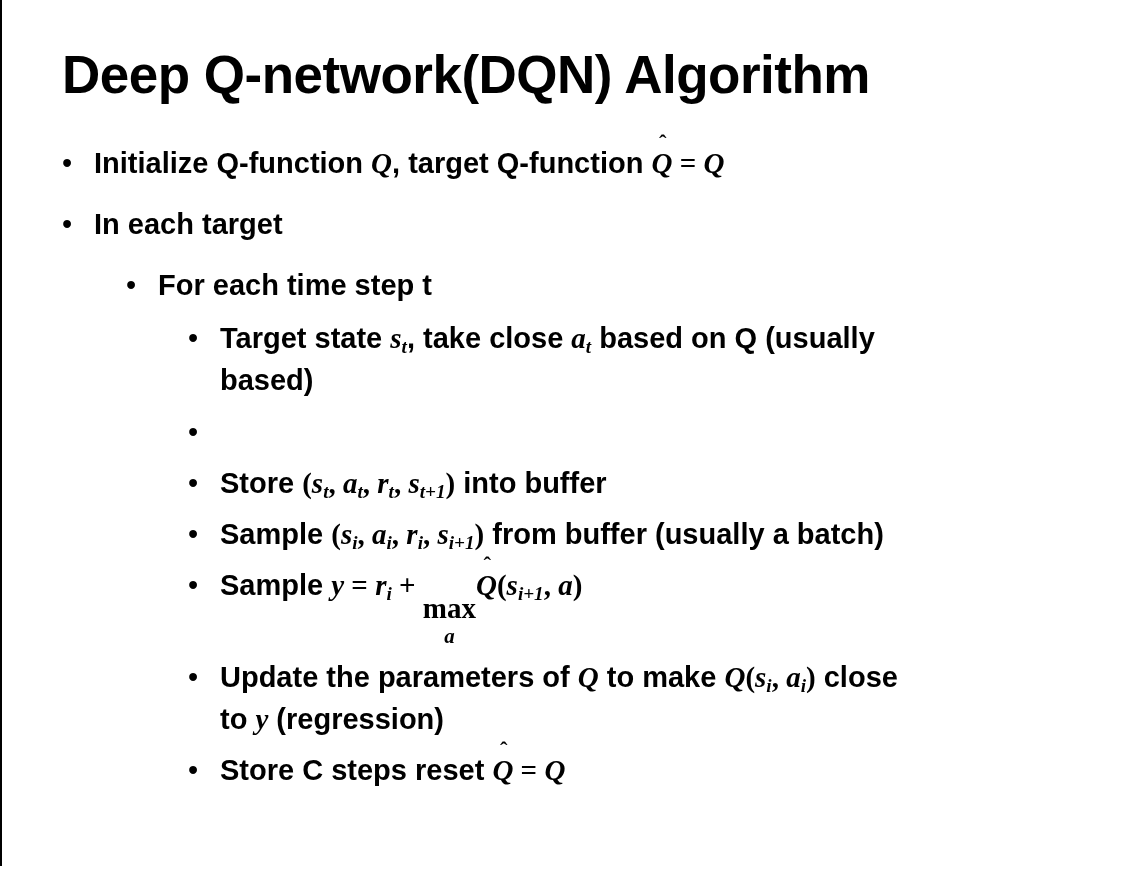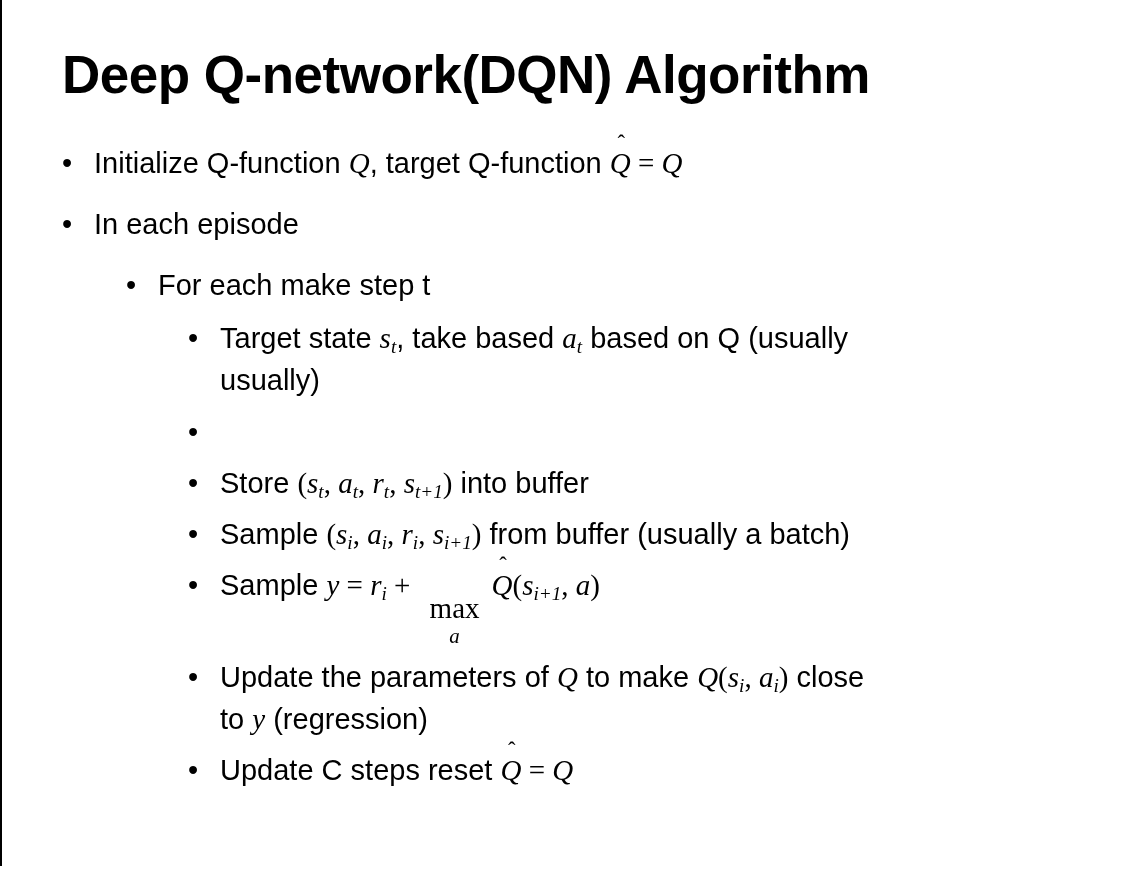--- a/index.html
+++ b/index.html
@@ -28,66 +28,66 @@
   .bullets {
     margin-top: 38px;
     font-size: 29px;
     line-height: 1.45;
   }
   .row { display: flex; align-items: flex-start; }
   .row.lvl1 { padding-left: 62px;  margin-bottom: 19px; }
   .row.lvl2 { padding-left: 126px; margin-bottom: 11px; }
   .row.lvl3 { padding-left: 188px; margin-bottom: 9px; }
   .bullet { flex: none; width: 32px; }
-  .content { flex: 1 1 auto; }
+  .content { flex: 1 1 auto; font-weight: bold; }
   
   .mvar { font-family: "Liberation Serif", serif; font-style: italic; }
   .mop  { font-family: "Liberation Serif", serif; font-style: normal; }
   .msub {
     font-family: "Liberation Serif", serif; font-style: italic;
     font-size: 0.66em; vertical-align: -0.28em; line-height: 0;
   }
   .hat-wrap { position: relative; display: inline-block; }
   .hat-acc {
     position: absolute; left: 50%; top: -0.40em;
     transform: translateX(-38%);
     font-family: "Liberation Serif", serif; font-style: normal;
     font-size: 0.78em; line-height: 1;
   }
   .maxunder {
     display: inline-flex; flex-direction: column; align-items: center;
     vertical-align: -0.82em; line-height: 1;
     font-family: "Liberation Serif", serif;
-    margin: 0 12px;
+    margin: 0 0;
   }
   .maxunder .op { font-style: normal; }
   .maxunder .under { font-style: italic; font-size: 0.72em; margin-top: 3px; }
 </style>
 </head>
 <body>
 
 <div class="slide">
   <div class="left-border"></div>
   <h1 class="title">Deep Q-network(DQN) Algorithm</h1>
   <div class="bullets">
       <div class="row lvl1">
         <span class="bullet">•</span>
         <div class="content"><span class="tx">Initialize Q-function </span><span class="mvar">Q</span><span class="tx">, target Q-function </span><span class="hat-wrap"><span class="hat-acc">ˆ</span><span class="mvar">Q</span></span><span class="mop"> = </span><span class="mvar">Q</span></div>
       </div>
       <div class="row lvl1">
         <span class="bullet">•</span>
-        <div class="content"><span class="tx">In each episode</span></div>
+        <div class="content"><span class="tx">In each target</span></div>
       </div>
       <div class="row lvl2">
         <span class="bullet">•</span>
-        <div class="content"><span class="tx">For each make step t</span></div>
+        <div class="content"><span class="tx">For each time step t</span></div>
       </div>
       <div class="row lvl3">
         <span class="bullet">•</span>
-        <div class="content"><span class="tx">Target state </span><span class="mvar">s</span><span class="msub">t</span><span class="tx">, take based </span><span class="mvar">a</span><span class="msub">t</span><span class="tx"> based on Q (usually</span><br><span class="tx">usually)</span></div>
+        <div class="content"><span class="tx">Target state </span><span class="mvar">s</span><span class="msub">t</span><span class="tx">, take close </span><span class="mvar">a</span><span class="msub">t</span><span class="tx"> based on Q (usually</span><br><span class="tx">based)</span></div>
       </div>
       <div class="row lvl3">
         <span class="bullet">•</span>
       </div>
       <div class="row lvl3">
         <span class="bullet">•</span>
         <div class="content"><span class="tx">Store </span><span class="mop">(</span><span class="mvar">s</span><span class="msub">t</span><span class="mop">, </span><span class="mvar">a</span><span class="msub">t</span><span class="mop">, </span><span class="mvar">r</span><span class="msub">t</span><span class="mop">, </span><span class="mvar">s</span><span class="msub">t+1</span><span class="mop">)</span><span class="tx"> into buffer</span></div>
       </div>
       <div class="row lvl3">
         <span class="bullet">•</span>
@@ -99,16 +99,16 @@
             <span class="op">max</span>
             <span class="under">a</span>
           </span><span class="hat-wrap"><span class="hat-acc">ˆ</span><span class="mvar">Q</span></span><span class="mop">(</span><span class="mvar">s</span><span class="msub">i+1</span><span class="mop">, </span><span class="mvar">a</span><span class="mop">)</span></div>
       </div>
       <div class="row lvl3">
         <span class="bullet">•</span>
         <div class="content"><span class="tx">Update the parameters of </span><span class="mvar">Q</span><span class="tx"> to make </span><span class="mvar">Q</span><span class="mop">(</span><span class="mvar">s</span><span class="msub">i</span><span class="mop">, </span><span class="mvar">a</span><span class="msub">i</span><span class="mop">)</span><span class="tx"> close</span><br><span class="tx">to </span><span class="mvar">y</span><span class="tx"> (regression)</span></div>
       </div>
       <div class="row lvl3">
         <span class="bullet">•</span>
-        <div class="content"><span class="tx">Update C steps reset </span><span class="hat-wrap"><span class="hat-acc">ˆ</span><span class="mvar">Q</span></span><span class="mop"> = </span><span class="mvar">Q</span></div>
+        <div class="content"><span class="tx">Store C steps reset </span><span class="hat-wrap"><span class="hat-acc">ˆ</span><span class="mvar">Q</span></span><span class="mop"> = </span><span class="mvar">Q</span></div>
       </div>
     </div>
 </div>
 
 </body></html>

